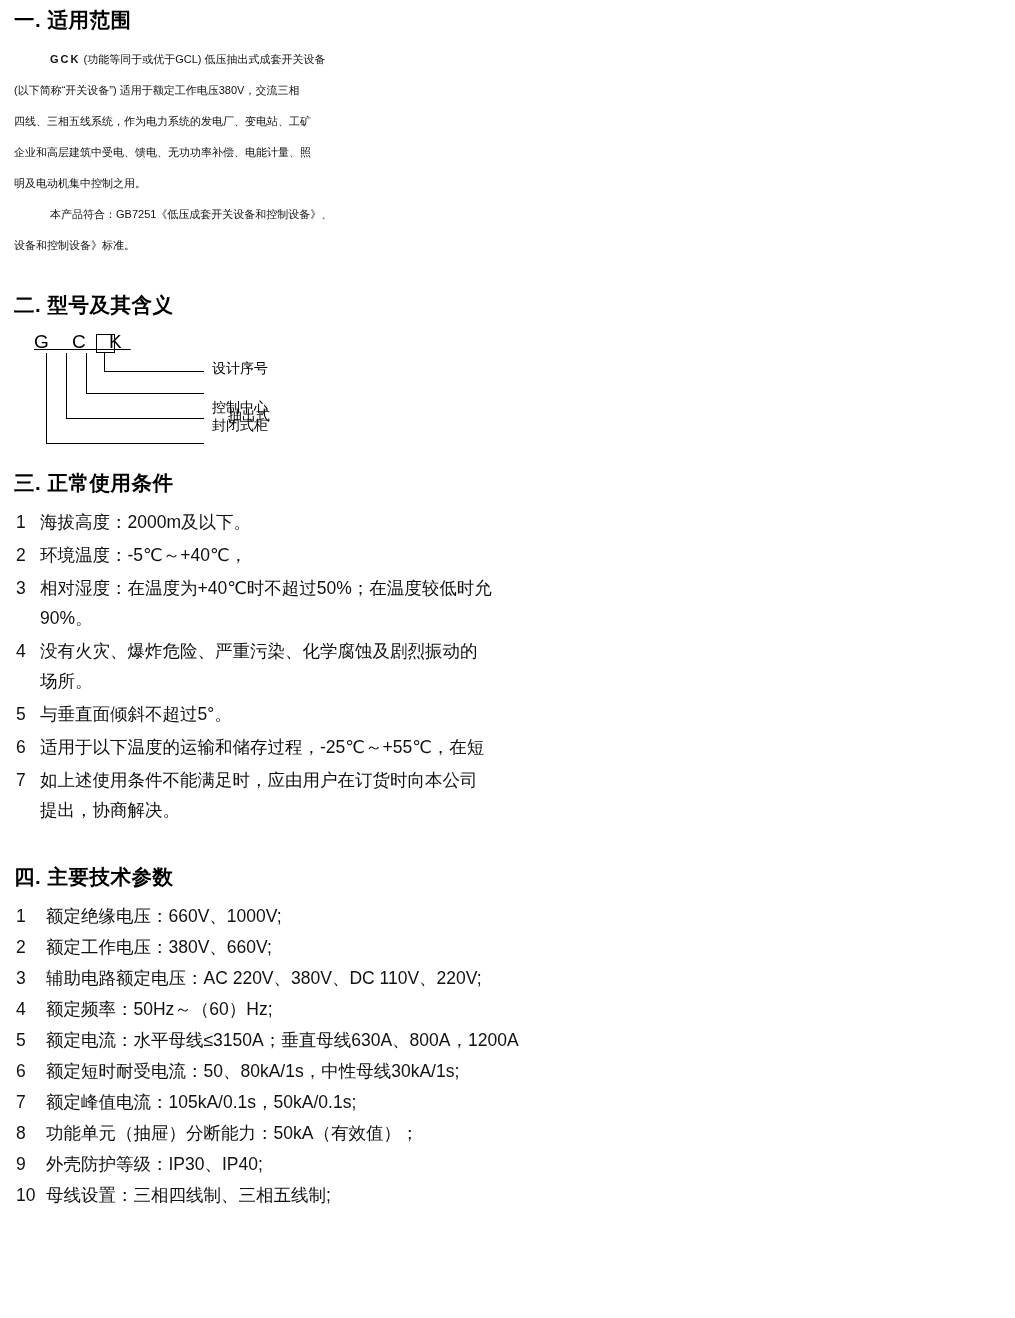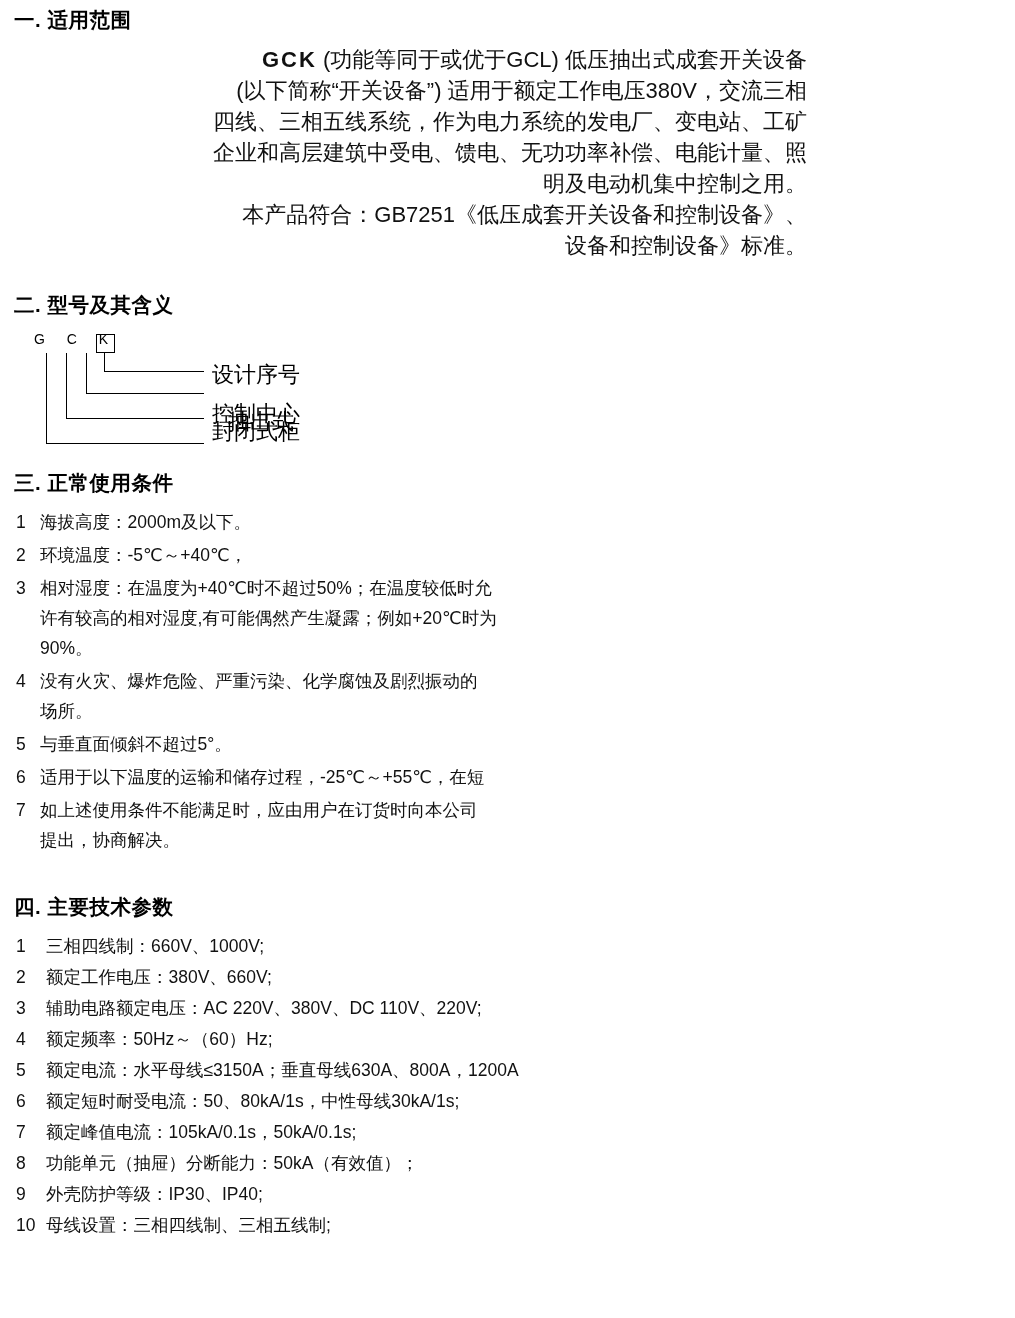--- a/index.html
+++ b/index.html
@@ -29,24 +29,24 @@
     font-size: 20.5px;
     font-weight: bold;
     margin: 0 0 10px 0;
     letter-spacing: 0.5px;
     color: #000;
   }
   .section {
     margin-bottom: 4px;
   }
   .para {
-    font-size: 22px;
+    font-size: 11px;
     line-height: 31px;
     margin: 0;
-    text-align: right;
+    text-align: left;
     color: #111;
   }
   .para.indent {
     text-indent: 36px;
   }
   .gck-bold {
     font-weight: bold;
     letter-spacing: 2px;
   }
   .spacer-14 { height: 14px; }
@@ -56,39 +56,40 @@
   
   .model-diagram {
     position: relative;
     height: 118px;
     margin: 12px 0 6px 0;
   }
   .model-letters {
     position: absolute;
     left: 20px;
     top: 0px;
-    font-size: 14px;
+    font-size: 19px;
     letter-spacing: 9px;
     color: #000;
+    text-decoration: underline;
   }
   .model-box {
     position: absolute;
     left: 82px;
     top: 3px;
     width: 17px;
     height: 17px;
     border: 1.3px solid #000;
   }
   .leader {
     position: absolute;
     background: #000;
   }
   .lbl {
     position: absolute;
-    font-size: 22px;
+    font-size: 14px;
     color: #000;
     white-space: nowrap;
   }
 
   
   .num-list {
     margin: 0;
     padding: 0;
     list-style: none;
   }
@@ -167,21 +168,20 @@
         <span class="n">1</span>
         <span class="cont">海拔高度：2000m及以下。</span>
       </li>
       <li>
         <span class="n">2</span>
         <span class="cont">环境温度：-5℃～+40℃，</span>
       </li>
       <li>
         <span class="n">3</span>
         <span class="cont">相对湿度：在温度为+40℃时不超过50%；在温度较低时允</span>
-        <span class="cont">许有较高的相对湿度,有可能偶然产生凝露；例如+20℃时为</span>
         <span class="cont">90%。</span>
       </li>
       <li>
         <span class="n">4</span>
         <span class="cont">没有火灾、爆炸危险、严重污染、化学腐蚀及剧烈振动的</span>
         <span class="cont">场所。</span>
       </li>
       <li>
         <span class="n">5</span>
         <span class="cont">与垂直面倾斜不超过5°。</span>
@@ -199,21 +199,21 @@
   </div>
 
   <div class="spacer-34"></div>
 
   <div class="section">
     <h2 class="section-heading">四. 主要技术参数</h2>
 
     <ul class="num-list wide list-tight">
       <li>
         <span class="n">1</span>
-        <span class="cont">三相四线制：660V、1000V;</span>
+        <span class="cont">额定绝缘电压：660V、1000V;</span>
       </li>
       <li>
         <span class="n">2</span>
         <span class="cont">额定工作电压：380V、660V;</span>
       </li>
       <li>
         <span class="n">3</span>
         <span class="cont">辅助电路额定电压：AC 220V、380V、DC 110V、220V;</span>
       </li>
       <li>

